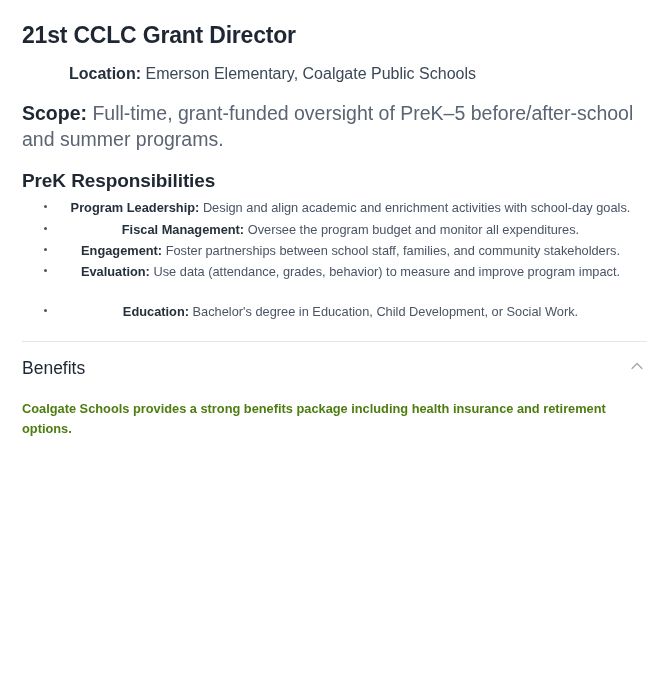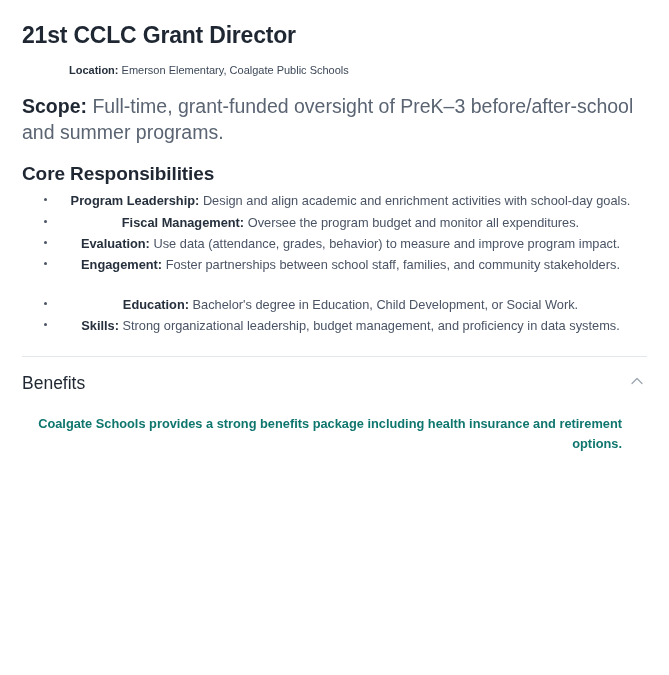--- a/index.html
+++ b/index.html
@@ -23,21 +23,21 @@
     position: relative;
   }
   .job-title {
     font-size: 23px;
     font-weight: bold;
     color: #1f2733;
     margin: 6px 0 14px 0;
     letter-spacing: -0.2px;
   }
   .location-line {
-    font-size: 11px;
+    font-size: 16px;
     color: #3c4858;
     margin: 0 0 16px 0;
     line-height: 1.4;
     padding-left: 47px;
   }
   .location-line .lbl {
     font-weight: bold;
     color: #26303d;
   }
   .scope-line {
@@ -107,72 +107,67 @@
   }
   .chevron {
     width: 16px;
     height: 16px;
     color: #9aa3ad;
     display: inline-block;
   }
   .accordion-body {
     font-size: 12.8px;
     font-weight: bold;
-    color: #0f766e;
+    color: #4d7c0f;
     line-height: 1.55;
     padding: 6px 0 0 0;
     max-width: 600px;
-    text-align: right;
   }
 </style>
 </head>
 <body>
 
 <div class="page">
 
   <h1 class="job-title">21st CCLC Grant Director</h1>
 
   <p class="location-line">
     <span class="lbl">Location:</span>
     <span>Emerson Elementary, Coalgate Public Schools</span>
   </p>
 
   <p class="scope-line">
     <span class="lbl">Scope:</span>
-    <span>Full-time, grant-funded oversight of PreK–3 before/after-school and summer programs.</span>
+    <span>Full-time, grant-funded oversight of PreK–5 before/after-school and summer programs.</span>
   </p>
 
-  <h2 class="section-heading">Core Responsibilities</h2>
+  <h2 class="section-heading">PreK Responsibilities</h2>
   <ul class="bullets">
     <li>
       <span class="lbl">Program Leadership:</span>
       <span>Design and align academic and enrichment activities with school-day goals.</span>
     </li>
     <li>
       <span class="lbl">Fiscal Management:</span>
       <span>Oversee the program budget and monitor all expenditures.</span>
     </li>
     <li>
+      <span class="lbl">Engagement:</span>
+      <span>Foster partnerships between school staff, families, and community stakeholders.</span>
+    </li>
+    <li>
       <span class="lbl">Evaluation:</span>
       <span>Use data (attendance, grades, behavior) to measure and improve program impact.</span>
-    </li>
-    <li>
-      <span class="lbl">Engagement:</span>
-      <span>Foster partnerships between school staff, families, and community stakeholders.</span>
     </li>
   </ul>
 
   <ul class="bullets">
     <li>
       <span class="lbl">Education:</span>
       <span>Bachelor's degree in Education, Child Development, or Social Work.</span>
-    </li>
-    <li>
-      <span class="lbl">Skills:</span>
-      <span>Strong organizational leadership, budget management, and proficiency in data systems.</span>
     </li>
   </ul>
 
   <hr class="divider">
 
   <div class="accordion">
     <div class="accordion-header">
       <span class="accordion-title">Benefits</span>
       <span class="chevron">
         <svg viewBox="0 0 16 16" width="16" height="16" aria-hidden="true">

